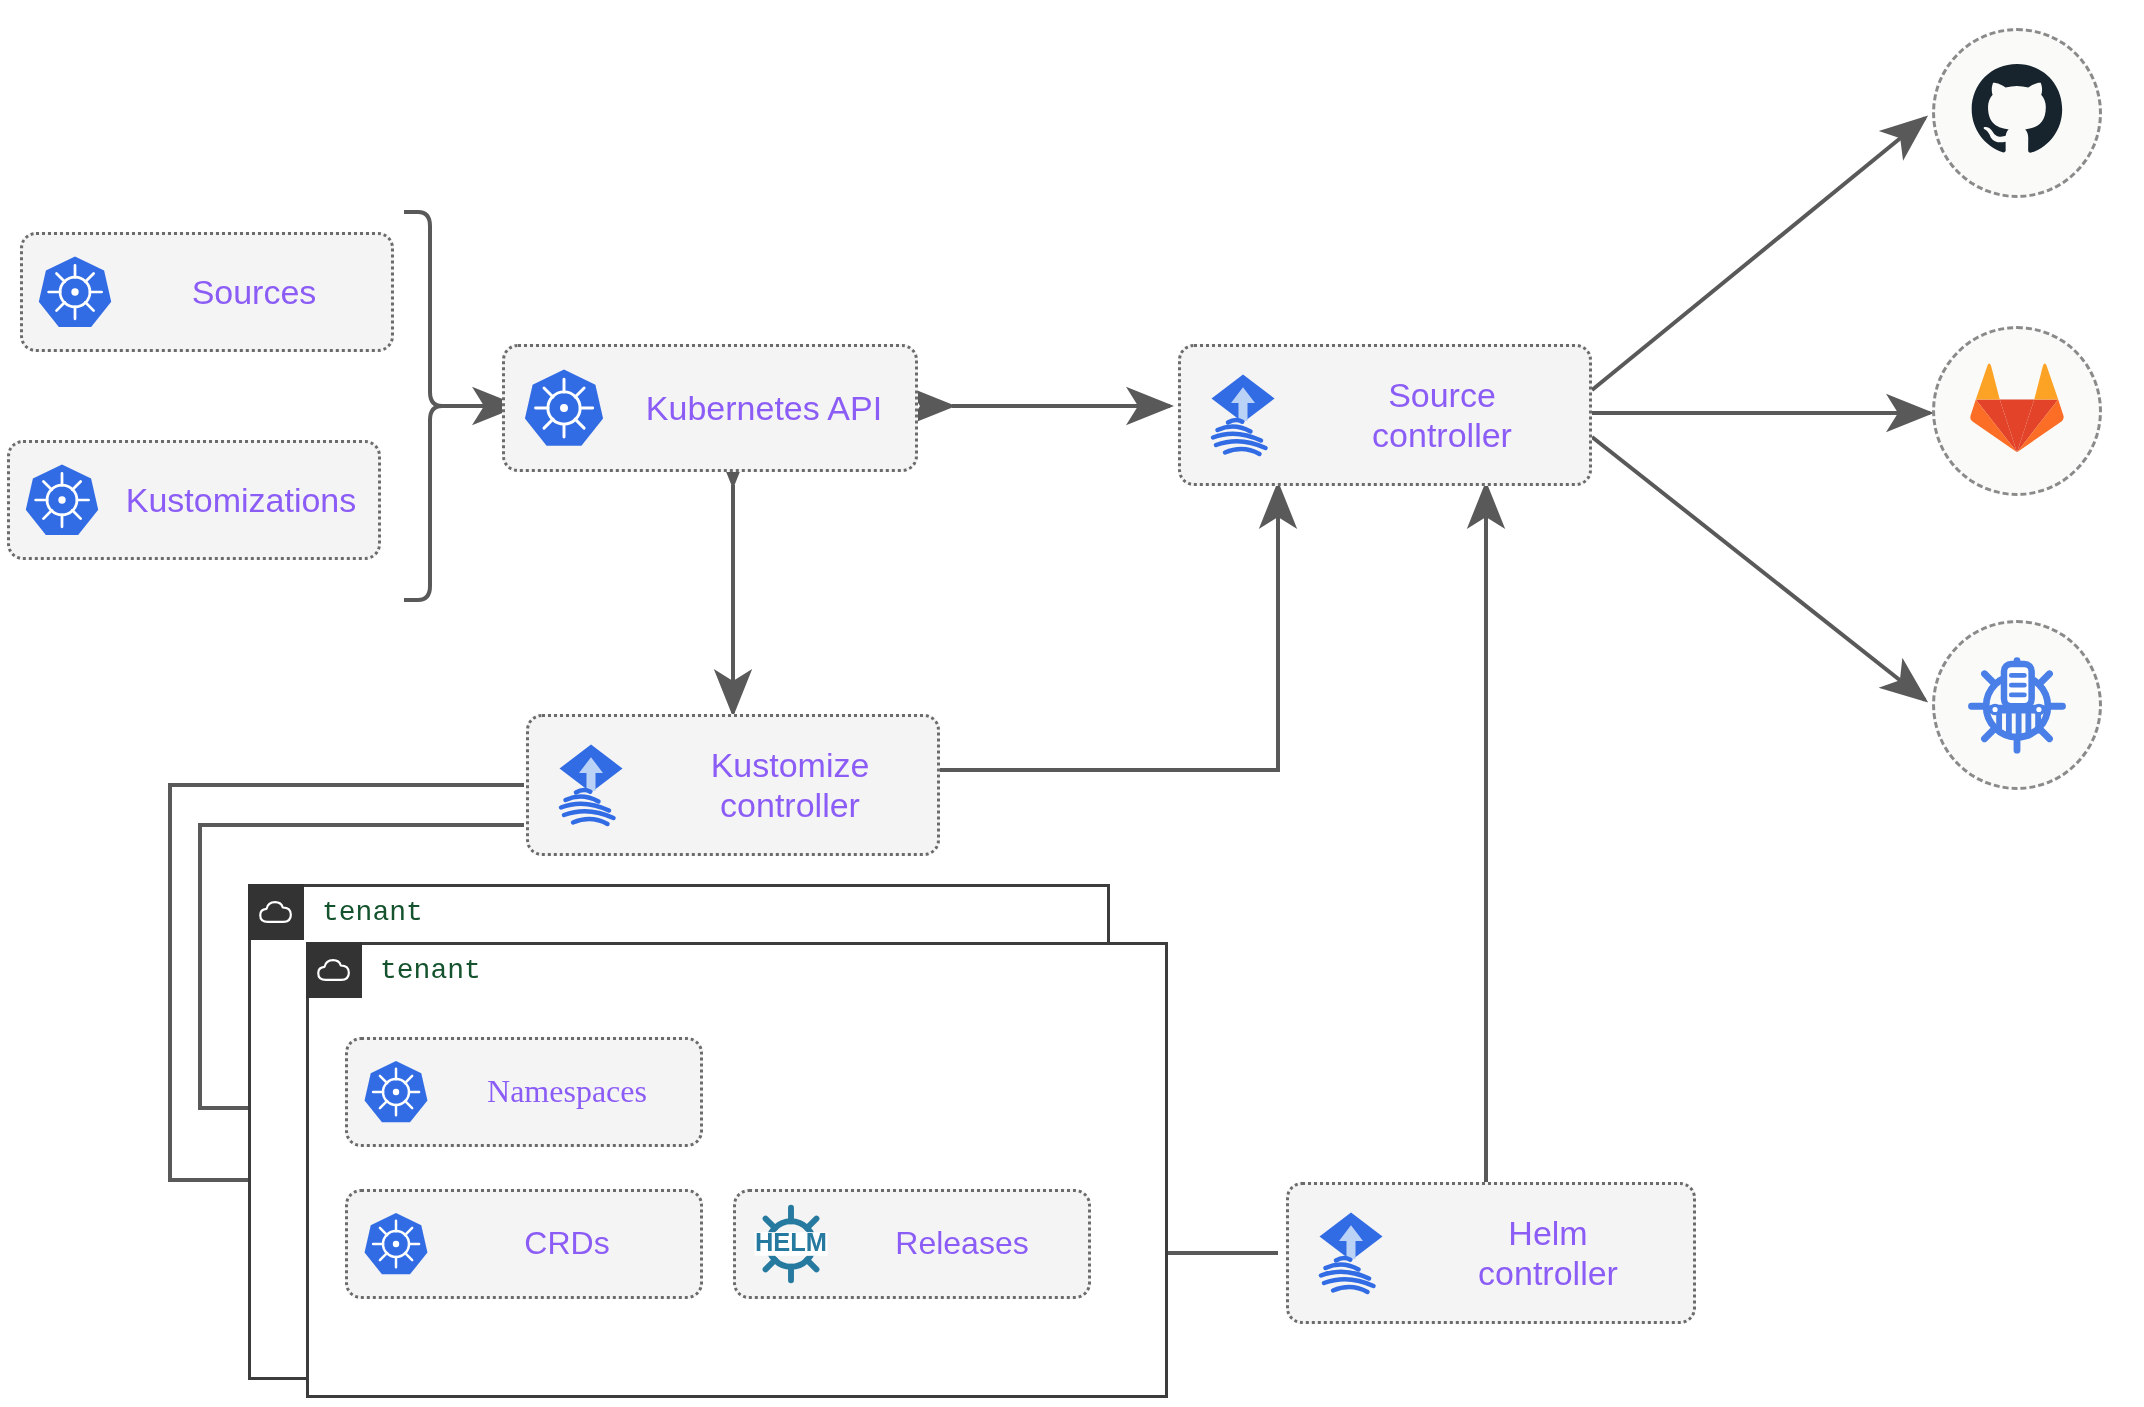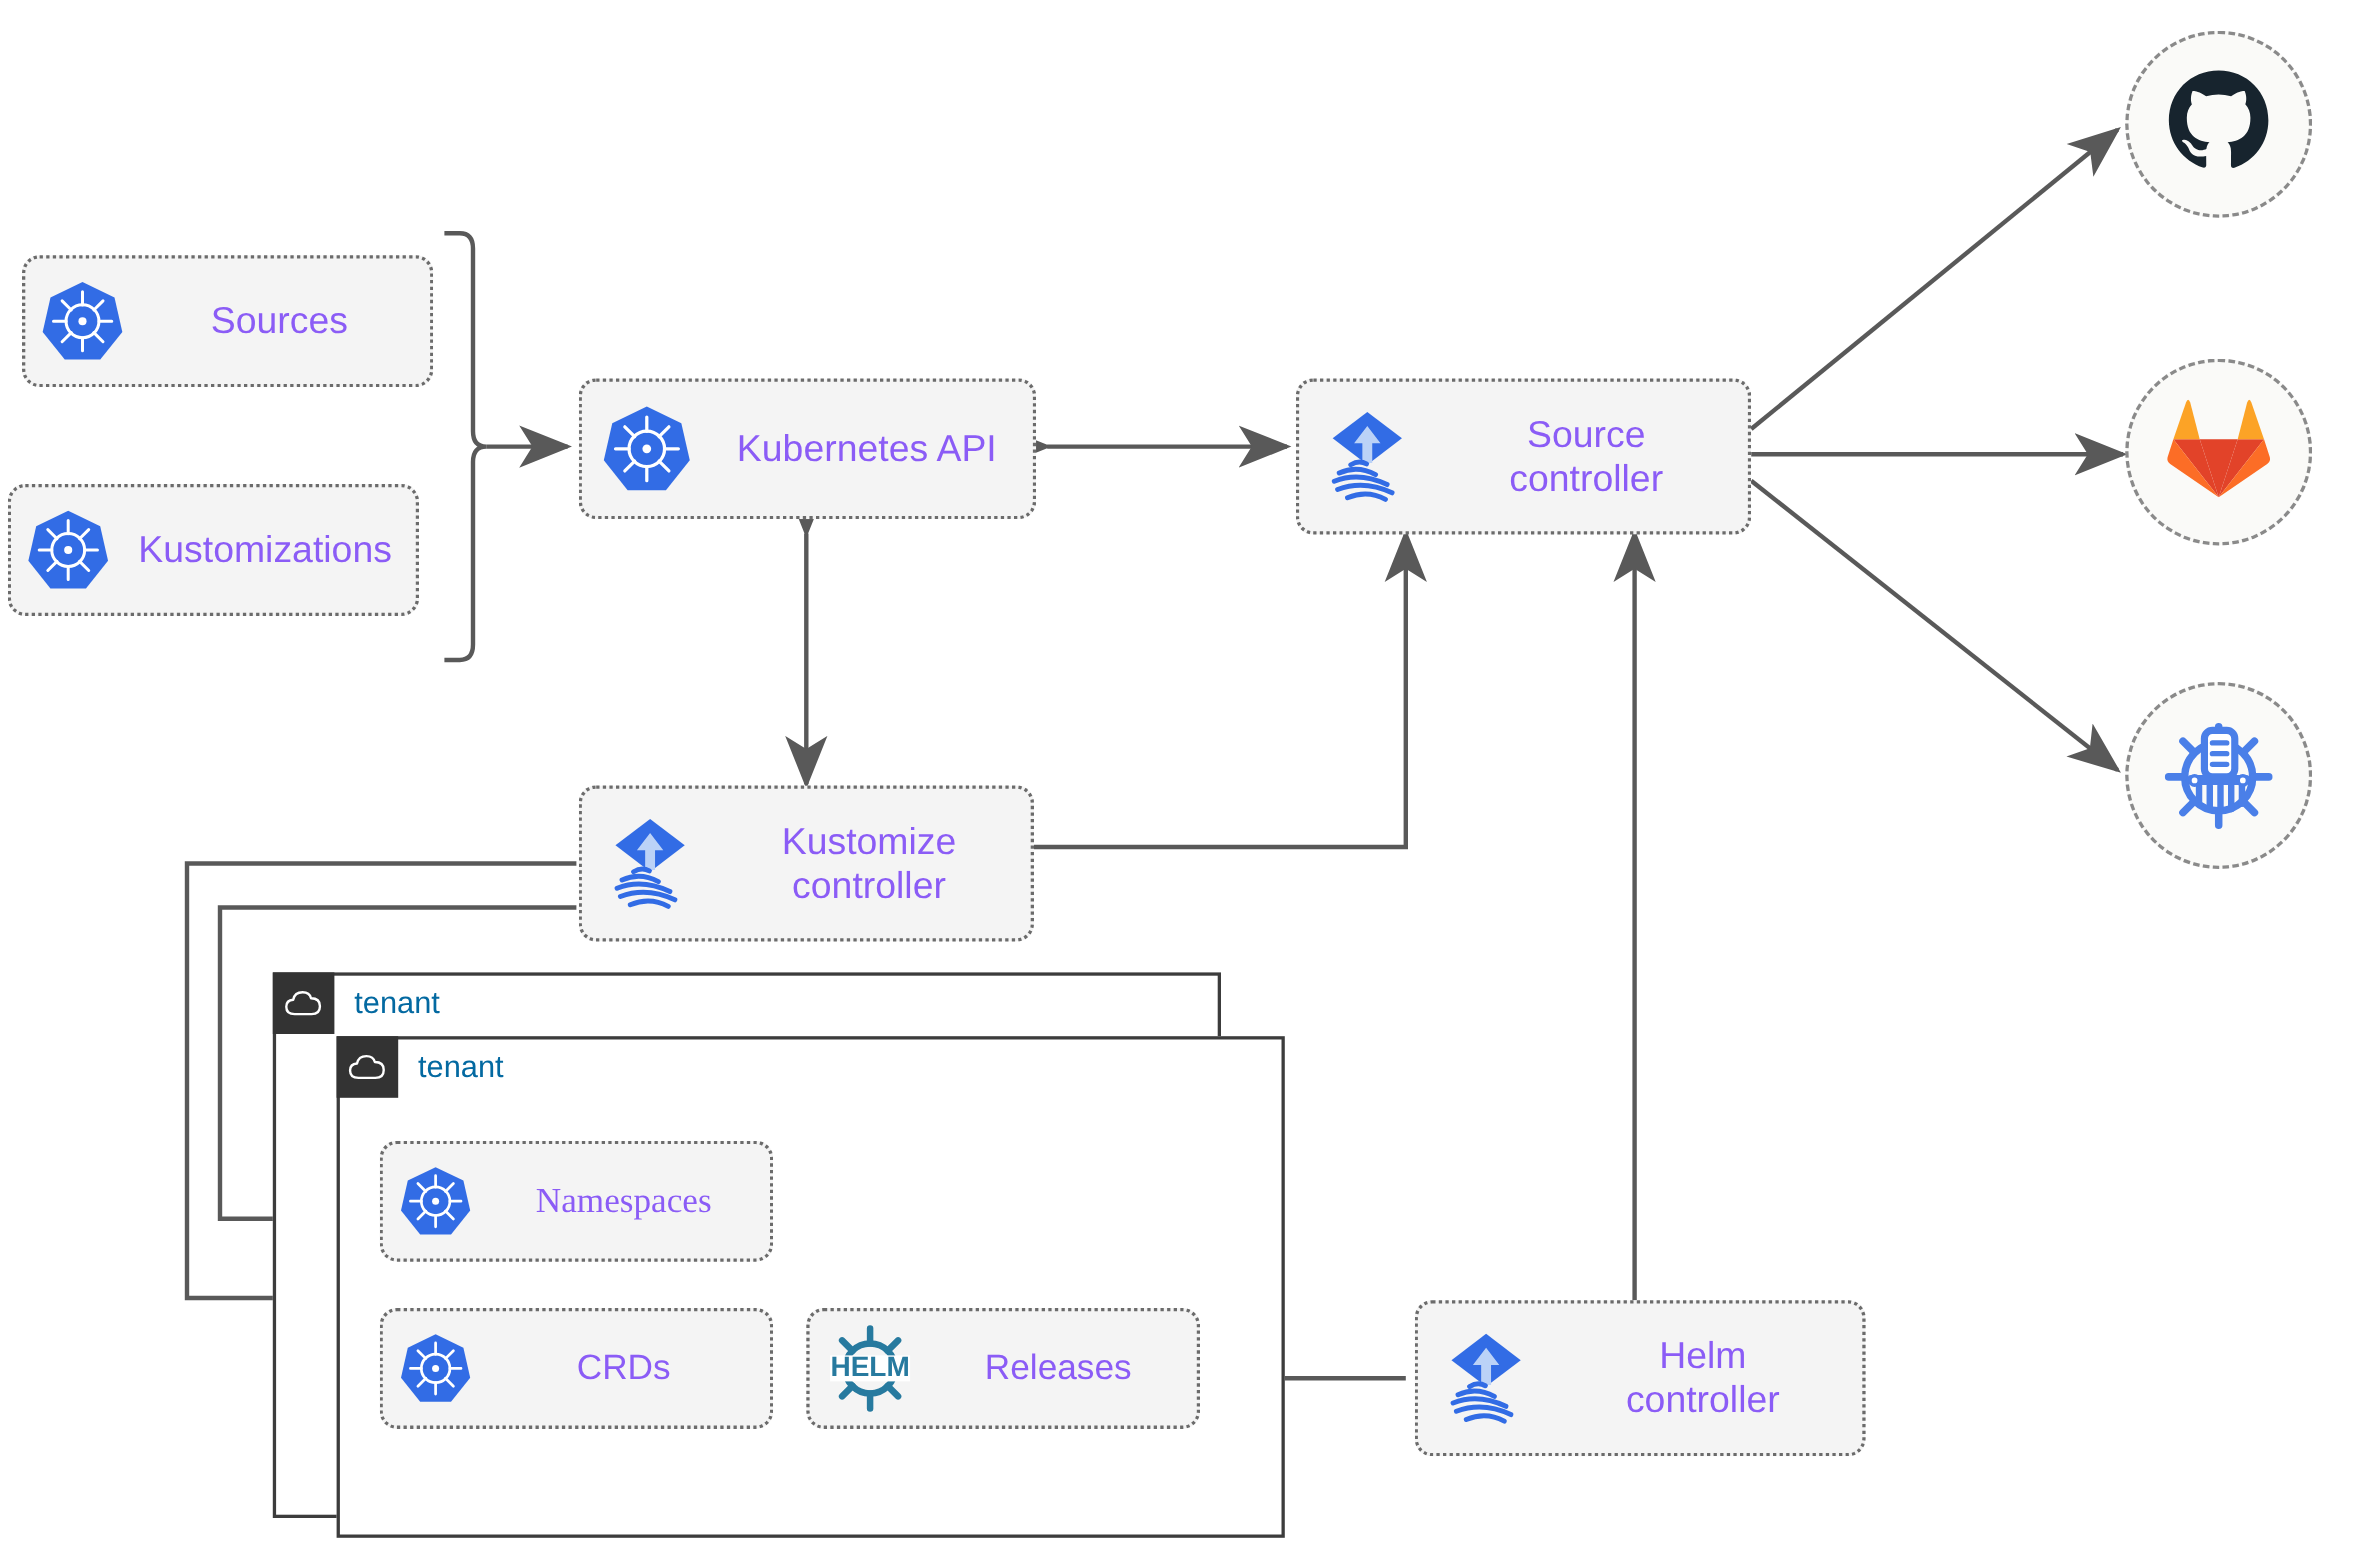--- a/index.html
+++ b/index.html
@@ -67,22 +67,23 @@
   .tenant .tab .tabicon {
     width: 56px; height: 56px;
     background: #333333;
     display: flex;
     align-items: center;
     justify-content: center;
   }
   .tenant .tab .tabtext {
     padding-left: 18px;
     font-size: 28px;
-    color: #0369a1;
+    color: #14532d;
     background: transparent;
+    font-family: Liberation Mono, monospace;
   }
 
   
   .provider {
     position: absolute;
     width: 170px; height: 170px;
     border-radius: 50%;
     border: 3px dashed #8a8a8a;
     background: #fafaf8;
     display: flex;
@@ -162,21 +163,21 @@
           <path d="M32 9.5 L32 19.6 M32 44.6 L32 54.6
                    M9.8 32 L19.5 32 M44.6 32 L54.4 32
                    M16.4 16.4 L23.4 23.4 M40.7 40.7 L47.7 47.7
                    M47.7 16.4 L40.7 23.4 M23.4 40.7 L16.4 47.7"></path>
         </g>
       </svg>
     </span>
     <span class="lbl">Kustomizations</span>
   </div>
 
-  <div class="card" style="left:526px; top:344px; width:416px; height:128px;">
+  <div class="card" style="left:502px; top:344px; width:416px; height:128px;">
     <span class="ico" style="width:118px;">
       <svg width="82" height="82" viewBox="0 0 64 64">
         <path d="M32 2 L56.5 13.8 L62.5 40.2 L45.6 61.4 L18.4 61.4 L1.5 40.2 L7.5 13.8 Z" fill="#326CE5"></path>
         <g stroke="#ffffff" stroke-width="2.3" fill="none" stroke-linecap="round">
           <circle cx="32" cy="32" r="12.6"></circle>
           <circle cx="32" cy="32" r="3.1" fill="#ffffff" stroke="none"></circle>
           <path d="M32 9.5 L32 19.6 M32 44.6 L32 54.6
                    M9.8 32 L19.5 32 M44.6 32 L54.4 32
                    M16.4 16.4 L23.4 23.4 M40.7 40.7 L47.7 47.7
                    M47.7 16.4 L40.7 23.4 M23.4 40.7 L16.4 47.7"></path>

